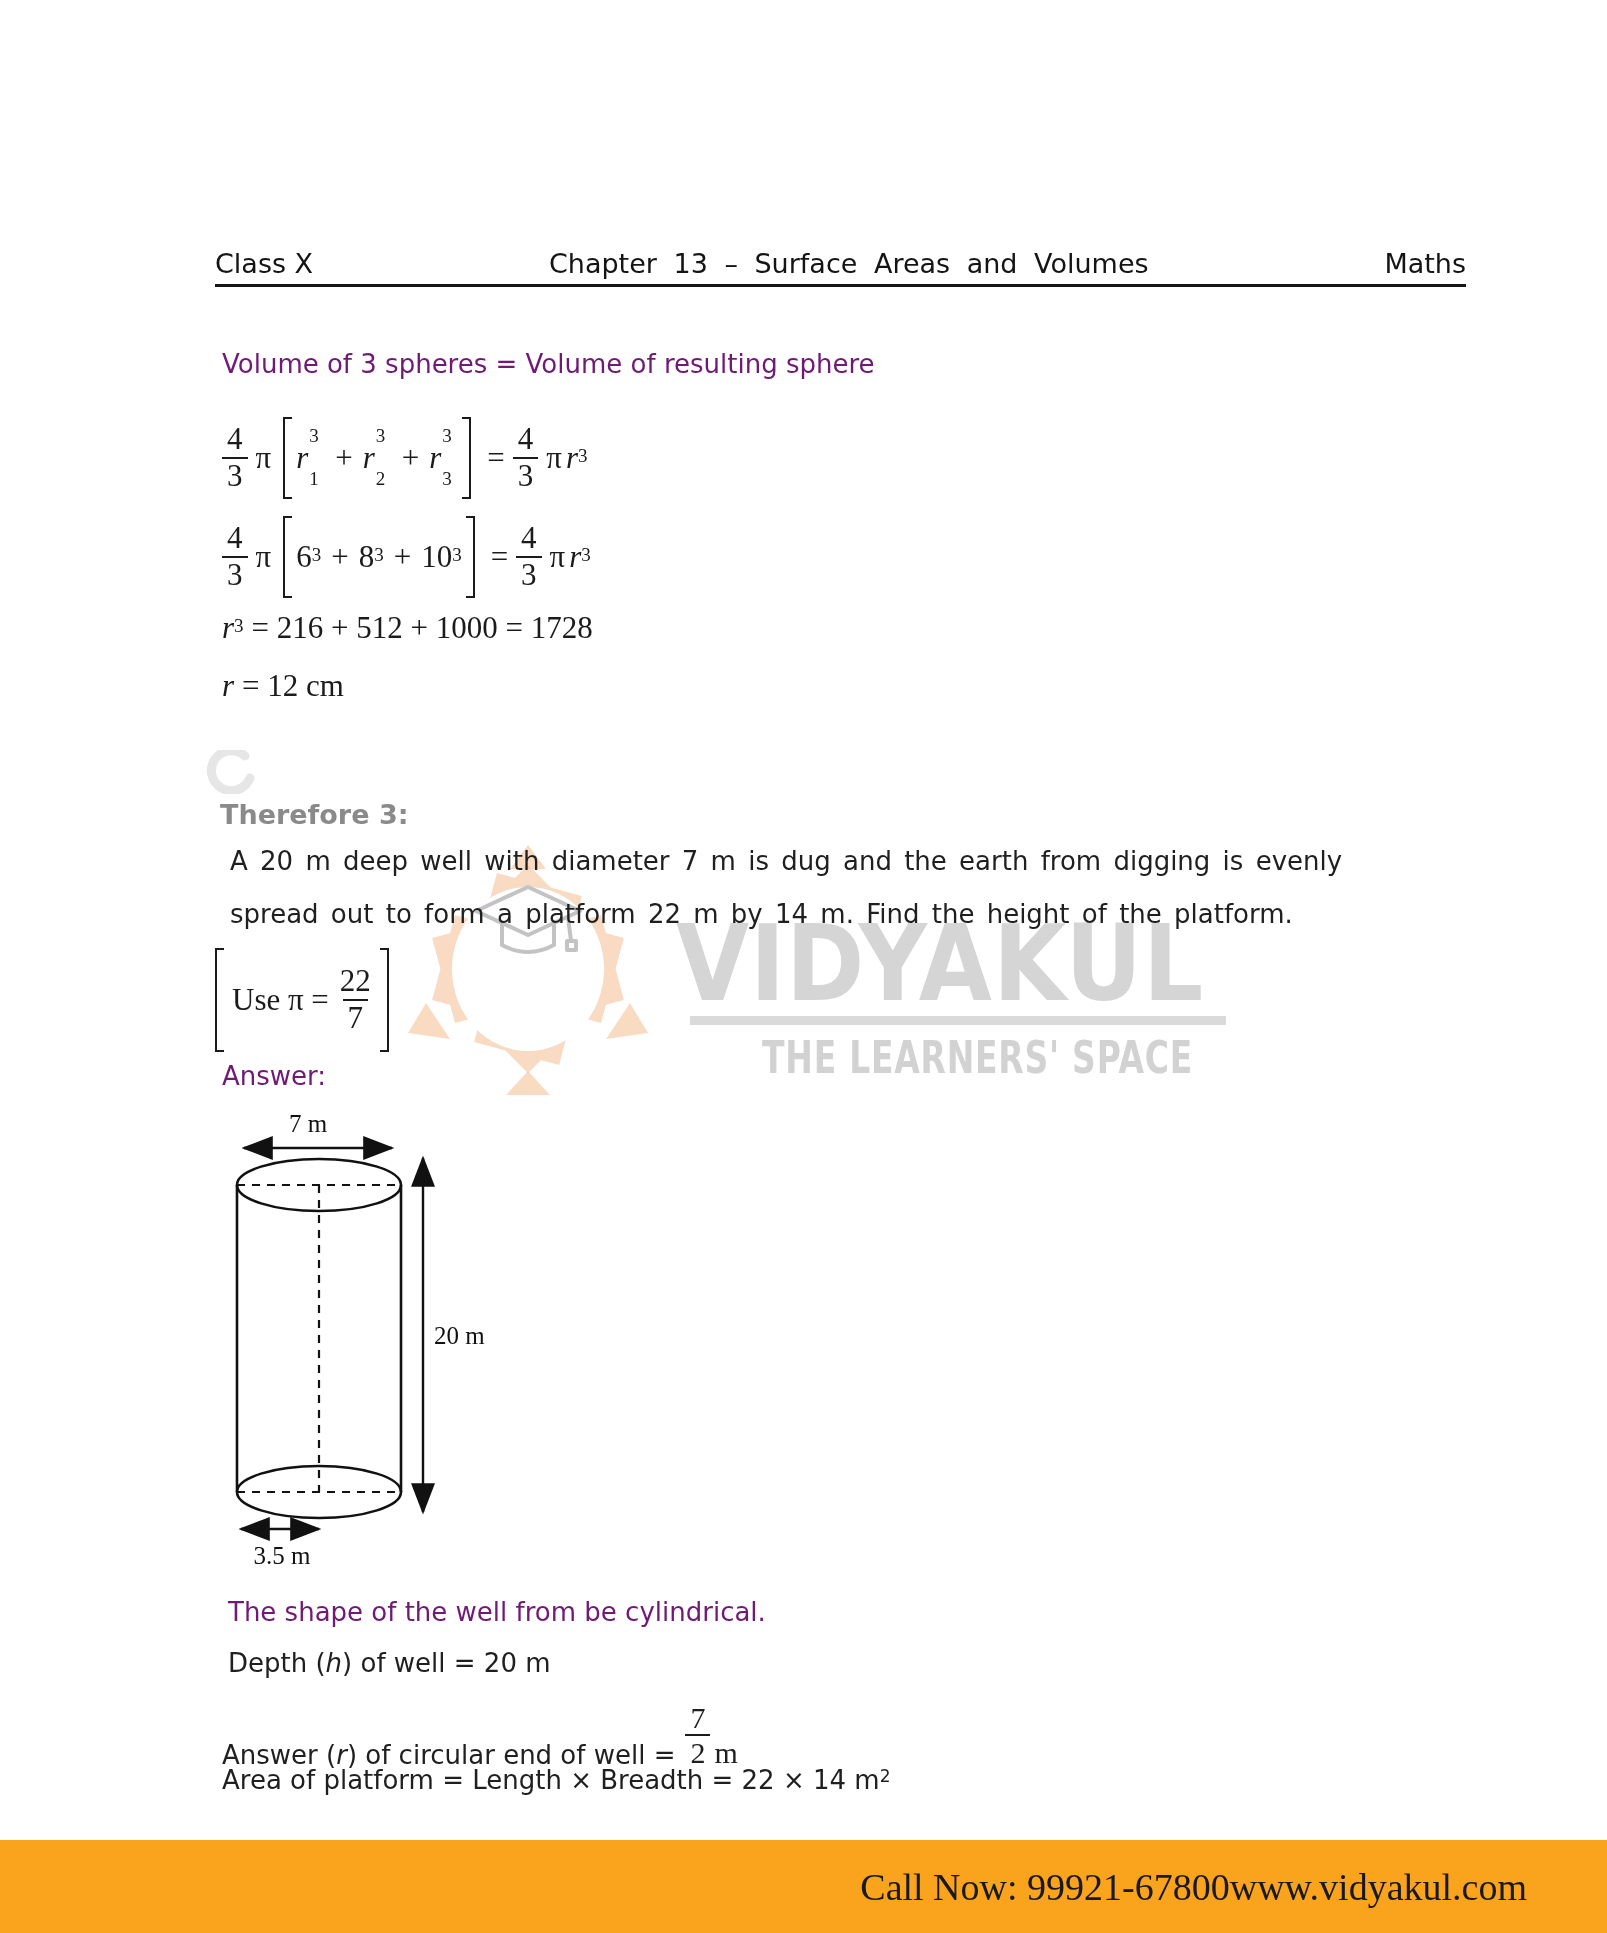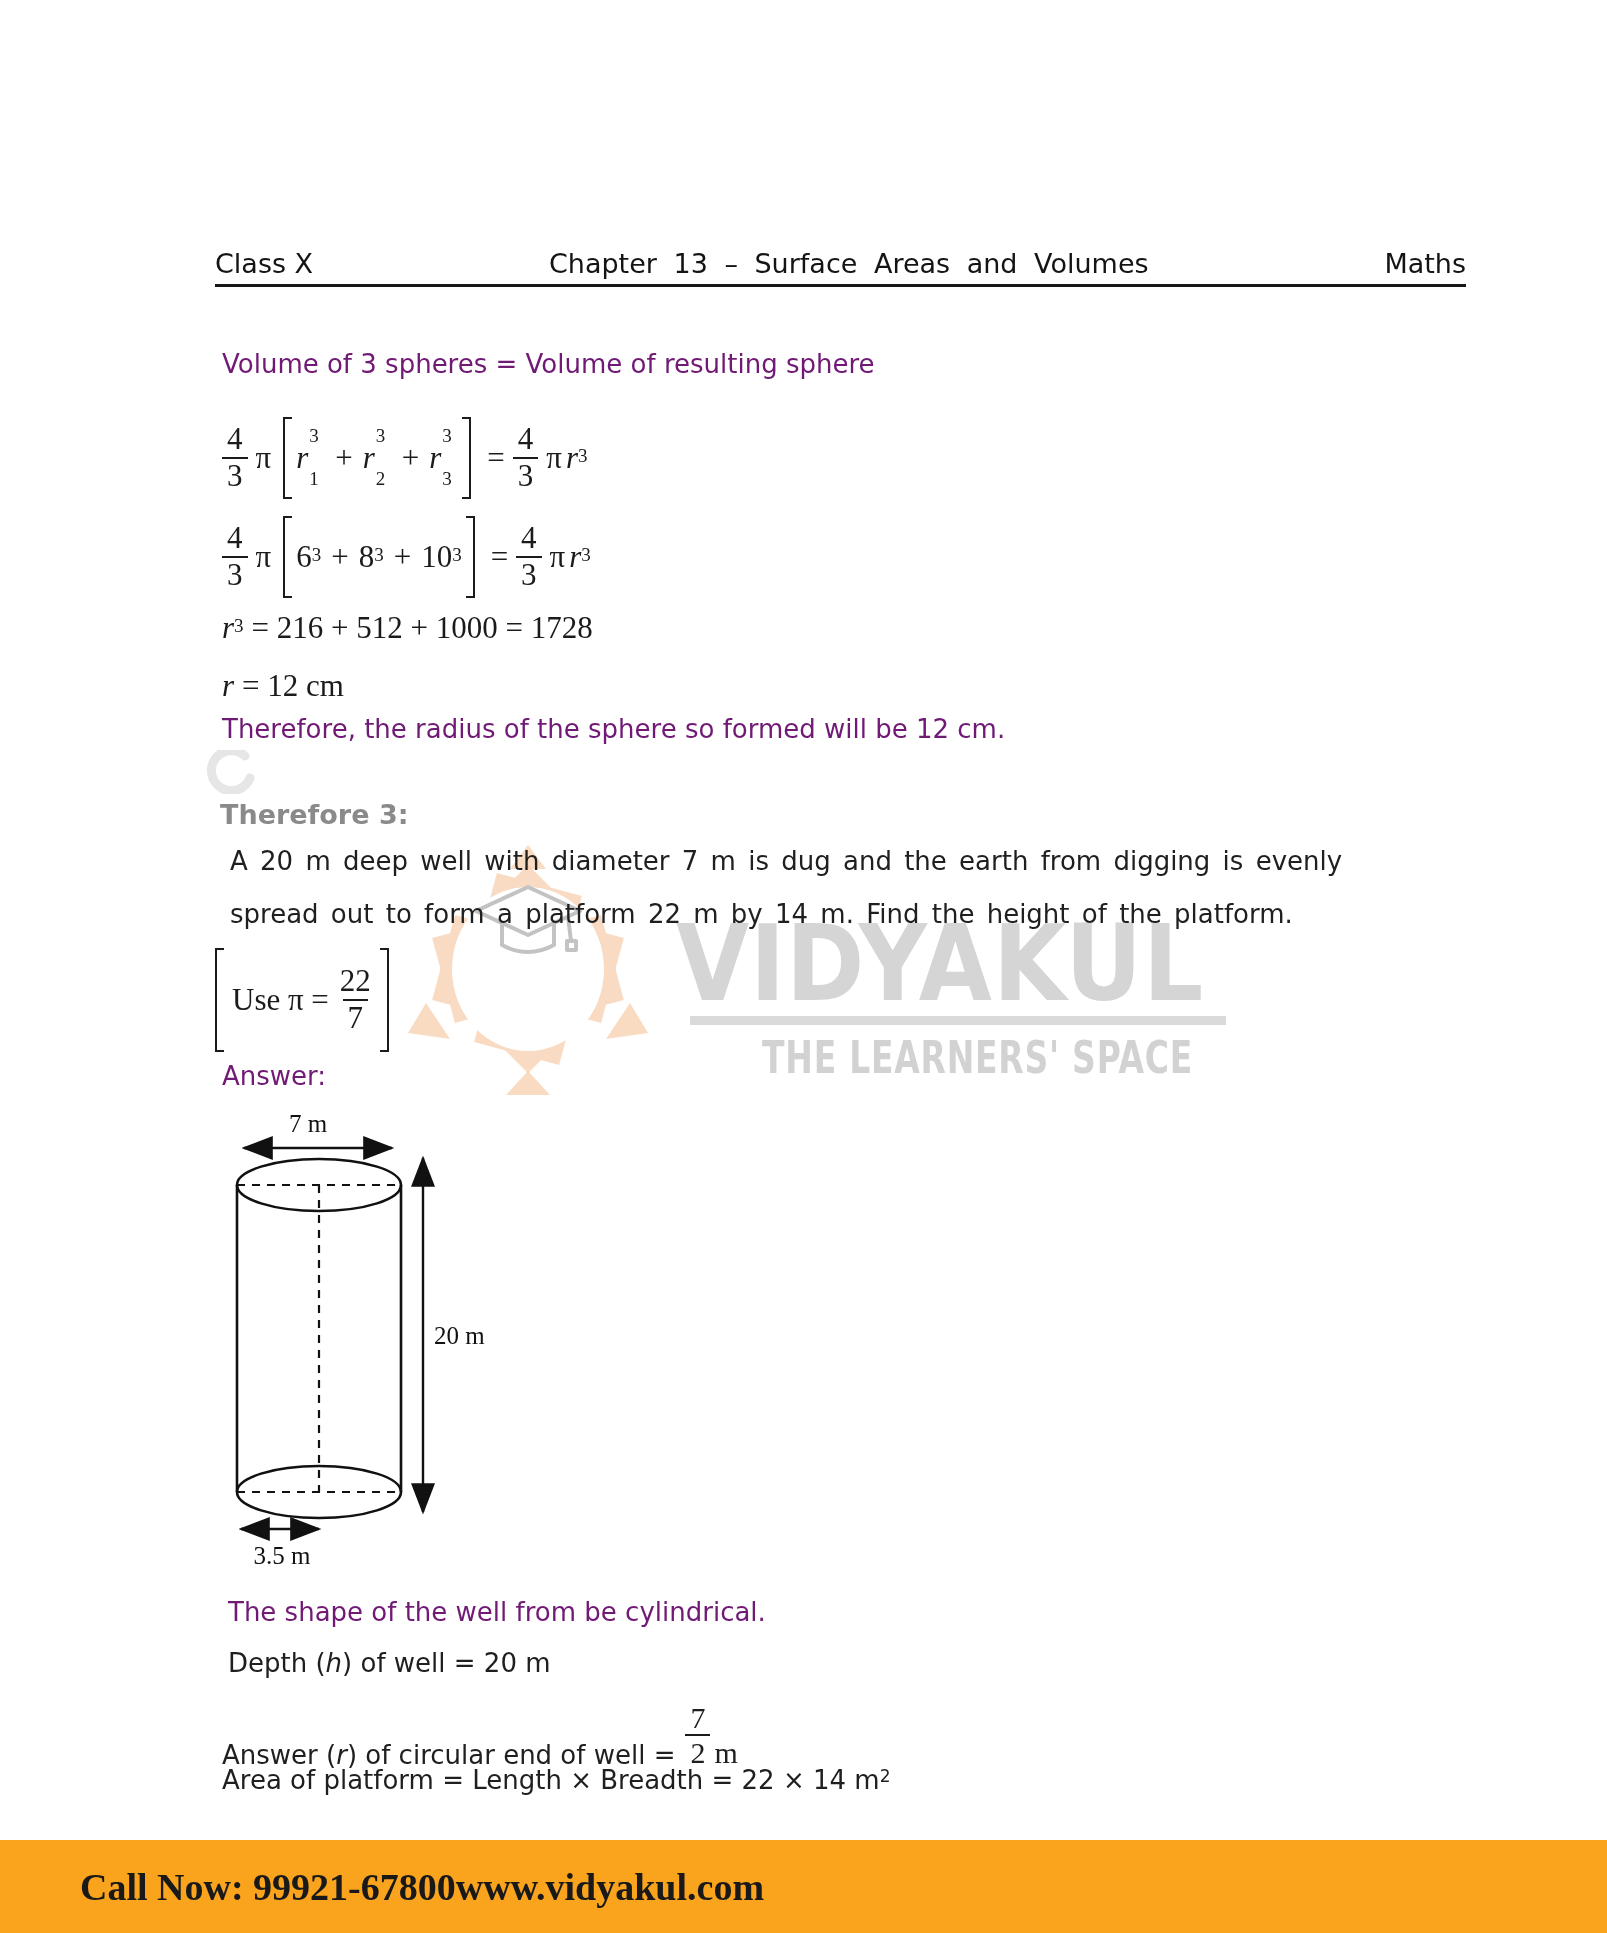--- a/index.html
+++ b/index.html
@@ -49,22 +49,22 @@
   .wm-brand{left:676px;top:912px;font-size:105px;font-weight:bold;color:#d5d5d5;
             line-height:1;letter-spacing:1px;transform:scaleX(0.9);transform-origin:left top;
             white-space:nowrap;}
   .wm-bar{left:690px;top:1016px;width:536px;height:9px;background:#dadada;}
   .wm-tag{left:762px;top:1036px;font-size:44px;font-weight:600;color:#d2d2d2;
           line-height:1;letter-spacing:1px;transform:scaleX(0.75);transform-origin:left top;
           white-space:nowrap;}
 
   
   .footer{left:0;top:1840px;width:1607px;height:93px;display:flex;align-items:center;
-          justify-content:flex-start;box-sizing:border-box;padding:0 80px 0 80px;
-          font-family:"Liberation Serif",serif;font-weight:bold;font-size:38px;color:#191919;z-index:4;}
+          justify-content:flex-end;box-sizing:border-box;padding:0 80px 0 80px;
+          font-family:"Liberation Serif",serif;font-weight:normal;font-size:38px;color:#191919;z-index:4;}
 </style>
 </head>
 <body>
 
 <div class="page">
 
   <div class="abs wm" style="left:0;top:0;">
 
     <svg class="abs" style="left:205px;top:750px;" width="50" height="44" viewBox="0 0 50 44">
       <path d="M 40 6 A 20 20 0 1 0 45 28" fill="none" stroke="#e6e6e6" stroke-width="9" stroke-linecap="round"></path>
@@ -176,21 +176,20 @@
     <span class="var">r</span>
       <sup class="p3">3</sup>
     <span style="margin-left:8px;">= 216 + 512 + 1000 = 1728</span>
   </div>
 
   <div class="abs math" style="left:222px;top:668px;">
     <span class="var">r</span>
     <span style="margin-left:8px;">= 12 cm</span>
   </div>
 
-  <div class="abs bodyline" style="left:222px;top:713px;">Therefore, the radius of the sphere so formed will be 12 cm.</div>
 
   <div class="abs q-head" style="left:220px;top:799px;">Therefore 3:</div>
 
   <div class="abs q-text" style="left:222px;top:835px;">
     <div>A 20 m deep well with diameter 7 m is dug and the earth from digging is evenly</div>
     <div>spread out to form a platform 22 m by 14 m. Find the height of the platform.</div>
   </div>
 
   <div class="abs math" style="left:215px;top:948px;height:104px;">
     <span class="sq l" style="margin-left:0;"></span>

